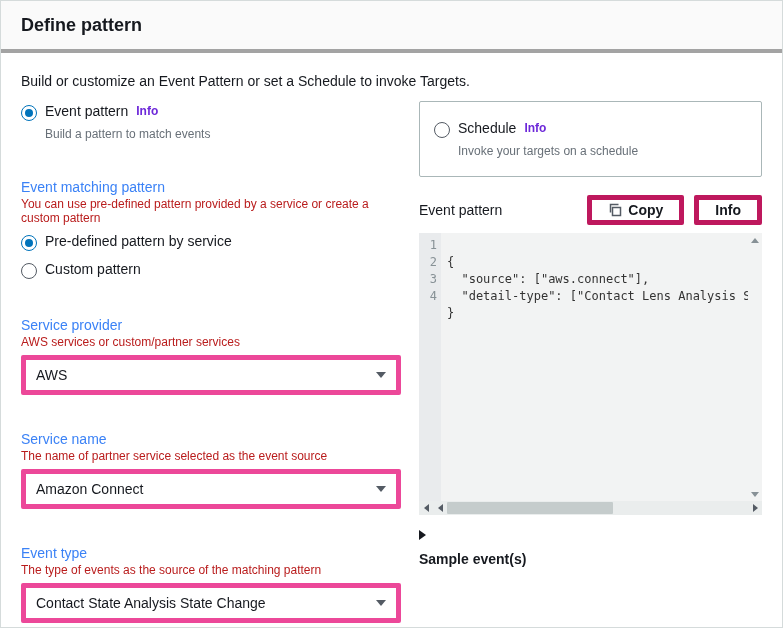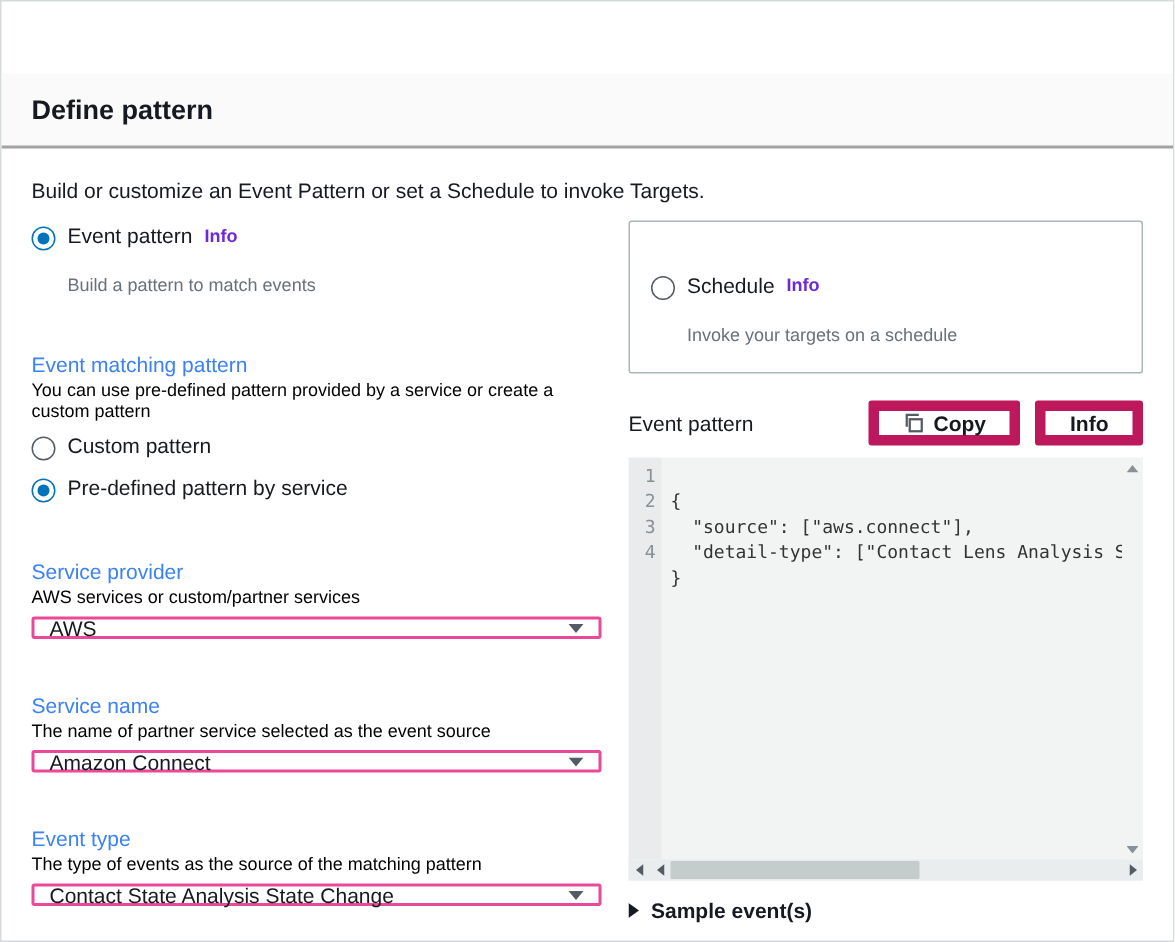--- a/index.html
+++ b/index.html
@@ -11,23 +11,22 @@
   }
   .container {
     width: 783px;
     height: 628px;
     border: 1px solid #d5dbdb;
     background: #fff;
     overflow: hidden;
   }
   .header {
     background: #fafafa;
-    border-bottom: 2px solid #a3a3a3;
+    border-bottom: 4px solid #a3a3a3;
     padding: 14px 20px 13px;
-    margin-top: 48px;
   }
   .header h1 {
     font-size: 18px;
     font-weight: 700;
     color: #16191f;
   }
   .body {
     padding: 20px;
   }
   .description {
@@ -45,21 +44,21 @@
   
   .option-row {
     display: flex;
     align-items: flex-start;
     gap: 8px;
     padding: 2px 0;
   }
   .option-row.bordered {
     border: 1px solid #aab7b8;
     border-radius: 2px;
-    padding: 34px 14px 18px 14px;
+    padding: 18px 14px 18px 14px;
   }
   .radio {
     width: 16px; height: 16px;
     border: 1px solid #545b64;
     border-radius: 50%;
     flex-shrink: 0;
     margin-top: 2px;
     display: flex; align-items: center; justify-content: center;
     cursor: pointer;
     background: #fff;
@@ -86,42 +85,42 @@
   }
   .info-link {
     font-size: 12px;
     color: #6d28d9;
     cursor: pointer;
     font-weight: 700;
   }
   .option-subtitle {
     font-size: 12px;
     color: #687078;
-    margin-top: 18px;
+    margin-top: 8px;
   }
 
   .section-label {
     font-size: 14px;
     font-weight: 400;
     color: #3b82f6;
     margin-top: 36px;
   }
   .section-help {
     font-size: 12px;
-    color: #000000;
+    color: #b91c1c;
     margin-top: 2px;
     margin-bottom: 6px;
   }
   .radio-list .option-row { margin-bottom: 6px; }
 
   .select {
     position: relative;
     width: 100%;
-    height: 15px;
-    border: 2px solid #ec4899;
+    height: 40px;
+    border: 5px solid #ec4899;
     border-radius: 2px;
     background: #fff;
     display: flex;
     align-items: center;
     padding: 0 34px 0 10px;
     font-size: 14px;
     cursor: pointer;
     margin-top: 4px;
   }
   .select .caret {
@@ -141,21 +140,21 @@
   }
   .pattern-title {
     font-size: 14px;
     color: #16191f;
   }
   .pattern-actions { display: flex; gap: 10px; }
   .btn {
     height: 30px;
     padding: 0 16px;
     background: #fff;
-    border: 7px solid #be185d;
+    border: 5px solid #be185d;
     border-radius: 2px;
     font-size: 14px;
     color: #16191f;
     display: flex; align-items: center; gap: 6px;
     cursor: pointer;
     font-weight: 700;
   }
   .copy-icon svg { display: block; }
 
   .code-box {
@@ -224,24 +223,25 @@
   }
   .scroll-h .thumb {
     position: absolute; left: 0; top: 1px; bottom: 1px;
     width: 55%;
     background: #c5cccc;
     border-radius: 1px;
   }
 
   .sample-row {
     display: flex;
-    align-items: flex-end;
+    align-items: flex-start;
     gap: 8px;
     margin-top: 12px;
     cursor: pointer;
+    flex-direction: column;
   }
   .sample-row .tri {
     color: #16191f;
   }
   .sample-label {
     font-size: 14px;
     font-weight: 700;
     color: #16191f;
   }
 </style>
@@ -269,26 +269,26 @@
               <span class="info-link">Info</span>
             </div>
             <span class="option-subtitle">Build a pattern to match events</span>
           </div>
         </div>
 
         <div class="section-label">Event matching pattern</div>
         <div class="section-help">You can use pre-defined pattern provided by a service or create a custom pattern</div>
         <div class="radio-list">
           <div class="option-row">
+            <span class="radio selected"></span>
+            <span class="option-title">Pre-defined pattern by service</span>
+          </div>
+          <div class="option-row">
             <span class="radio"></span>
             <span class="option-title">Custom pattern</span>
-          </div>
-          <div class="option-row">
-            <span class="radio selected"></span>
-            <span class="option-title">Pre-defined pattern by service</span>
           </div>
         </div>
 
         <div class="section-label">Service provider</div>
         <div class="section-help">AWS services or custom/partner services</div>
         <div class="select">
           <span>AWS</span>
           <span class="caret">
             <svg width="10" height="6" viewBox="0 0 10 6">
                 <path d="M0 0 L5 6 L10 0 Z" fill="#545b64"></path>

